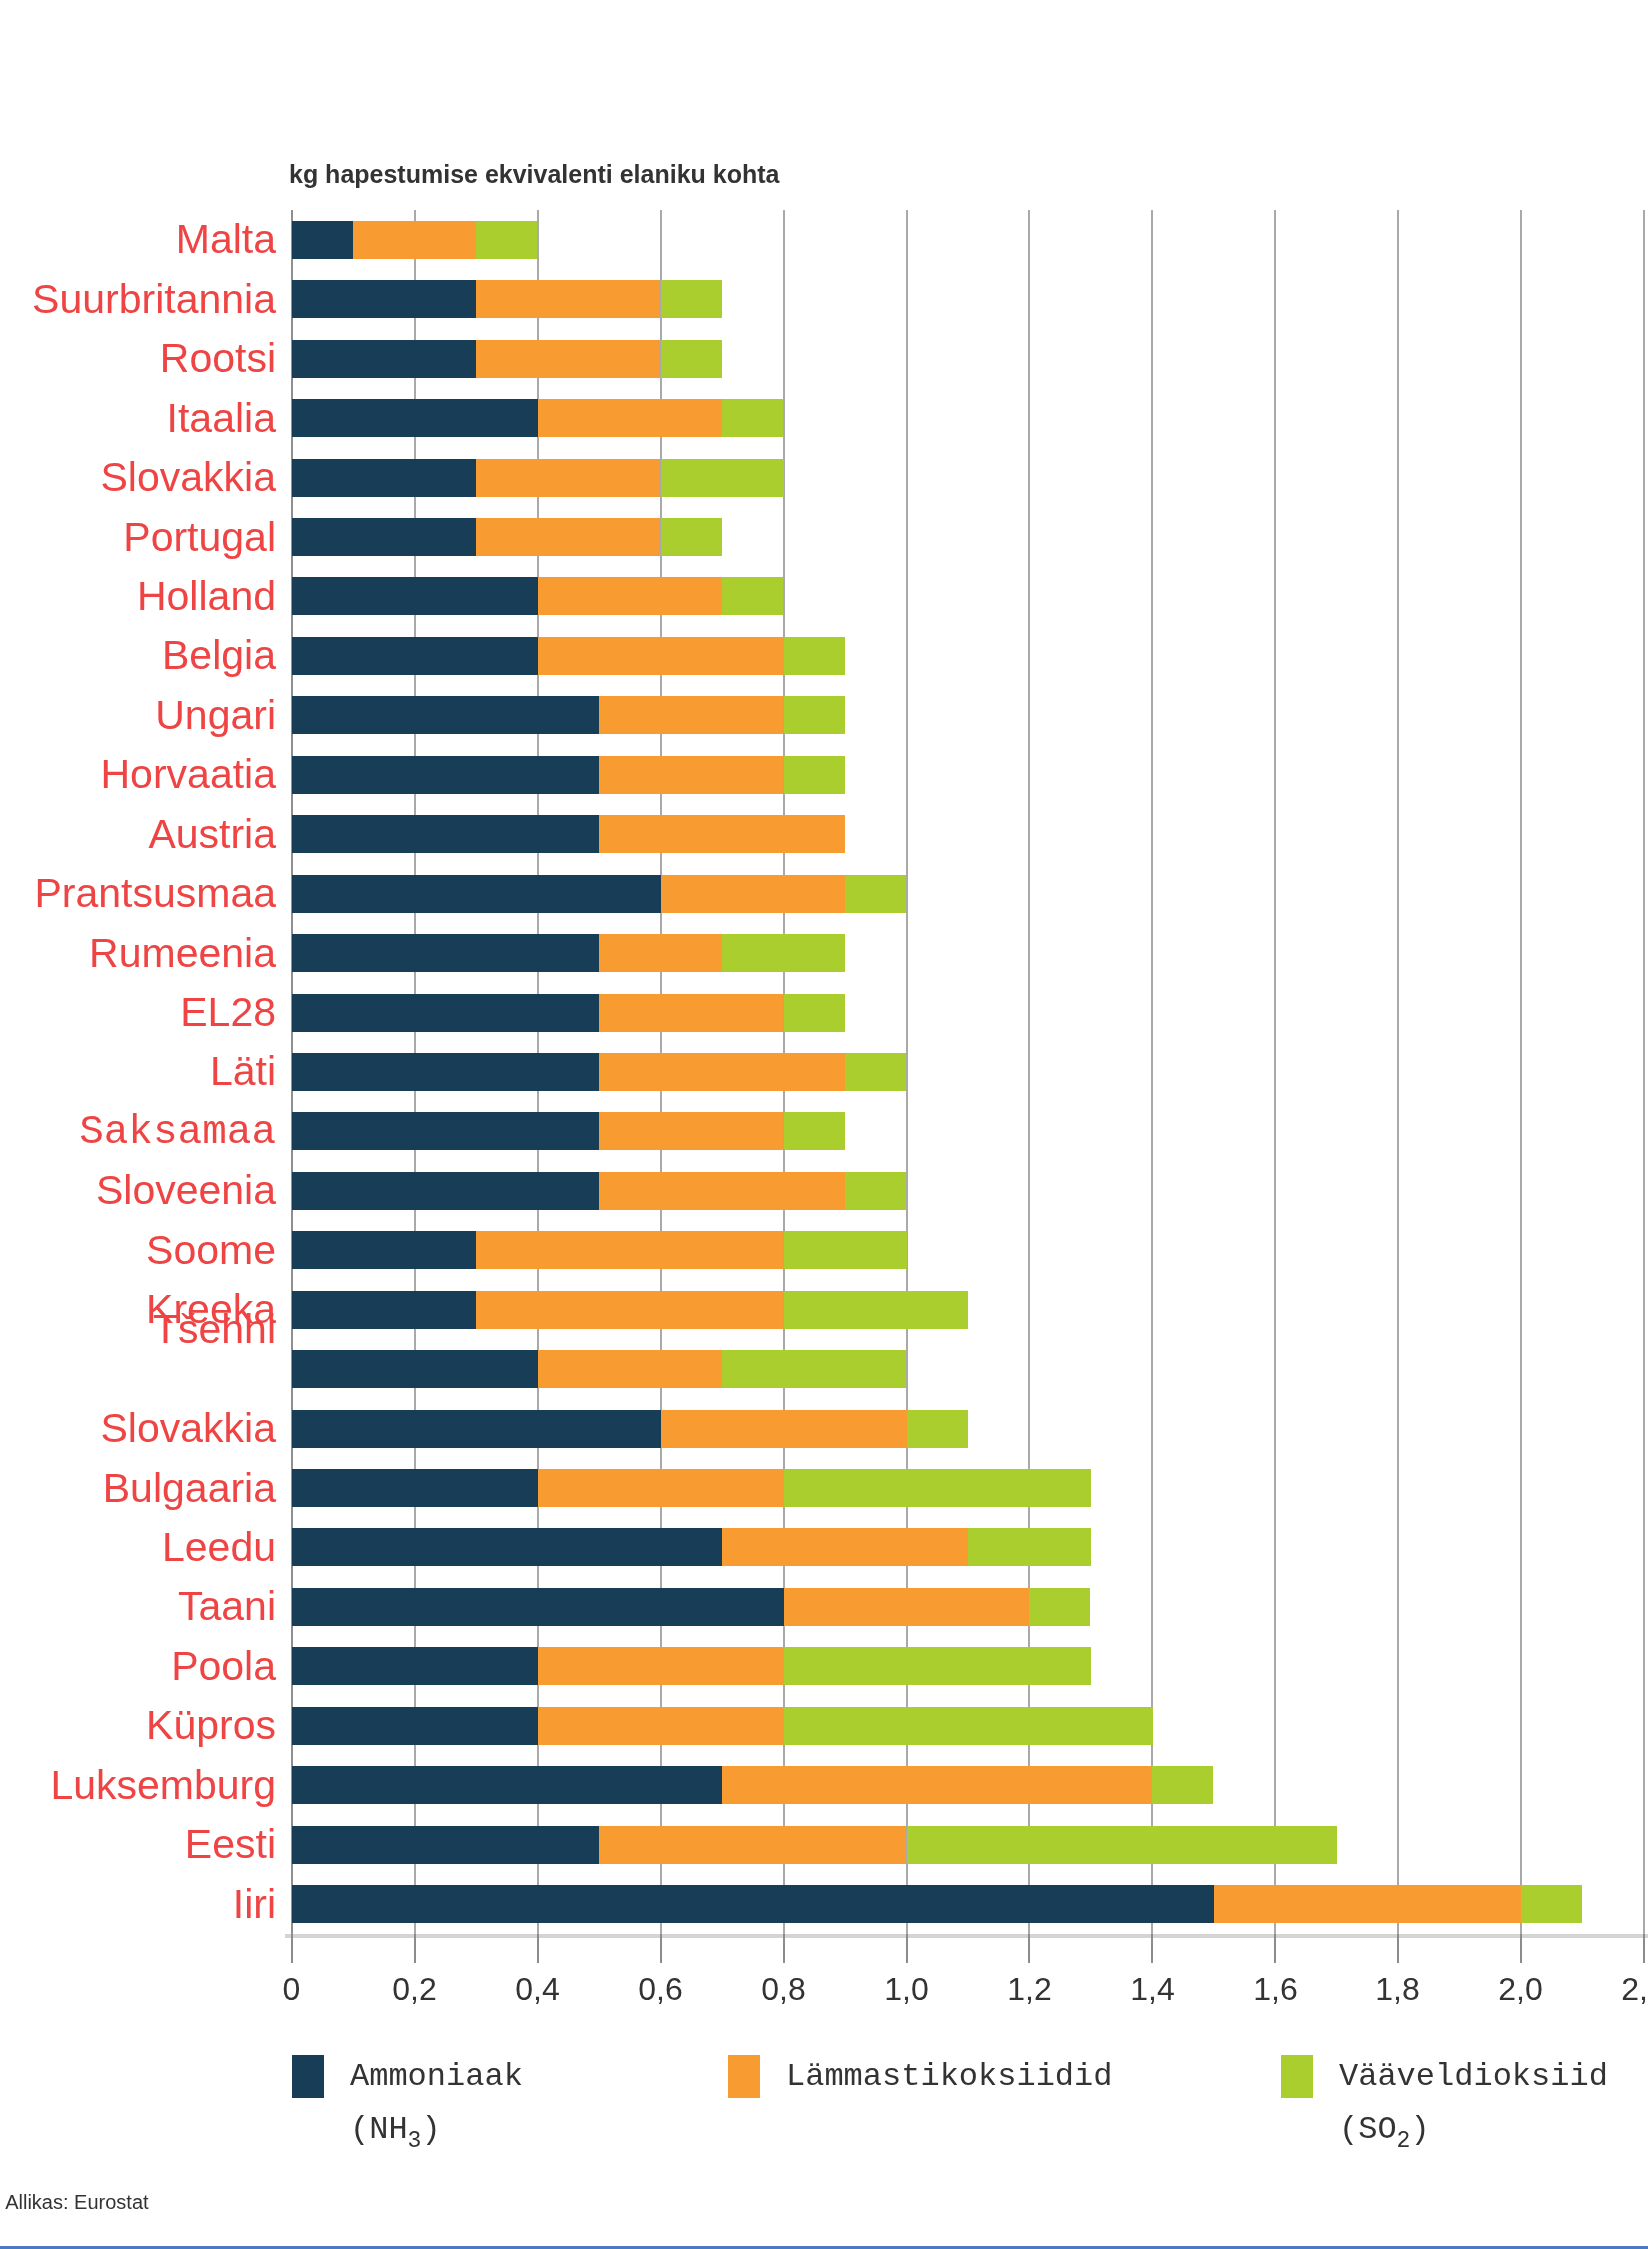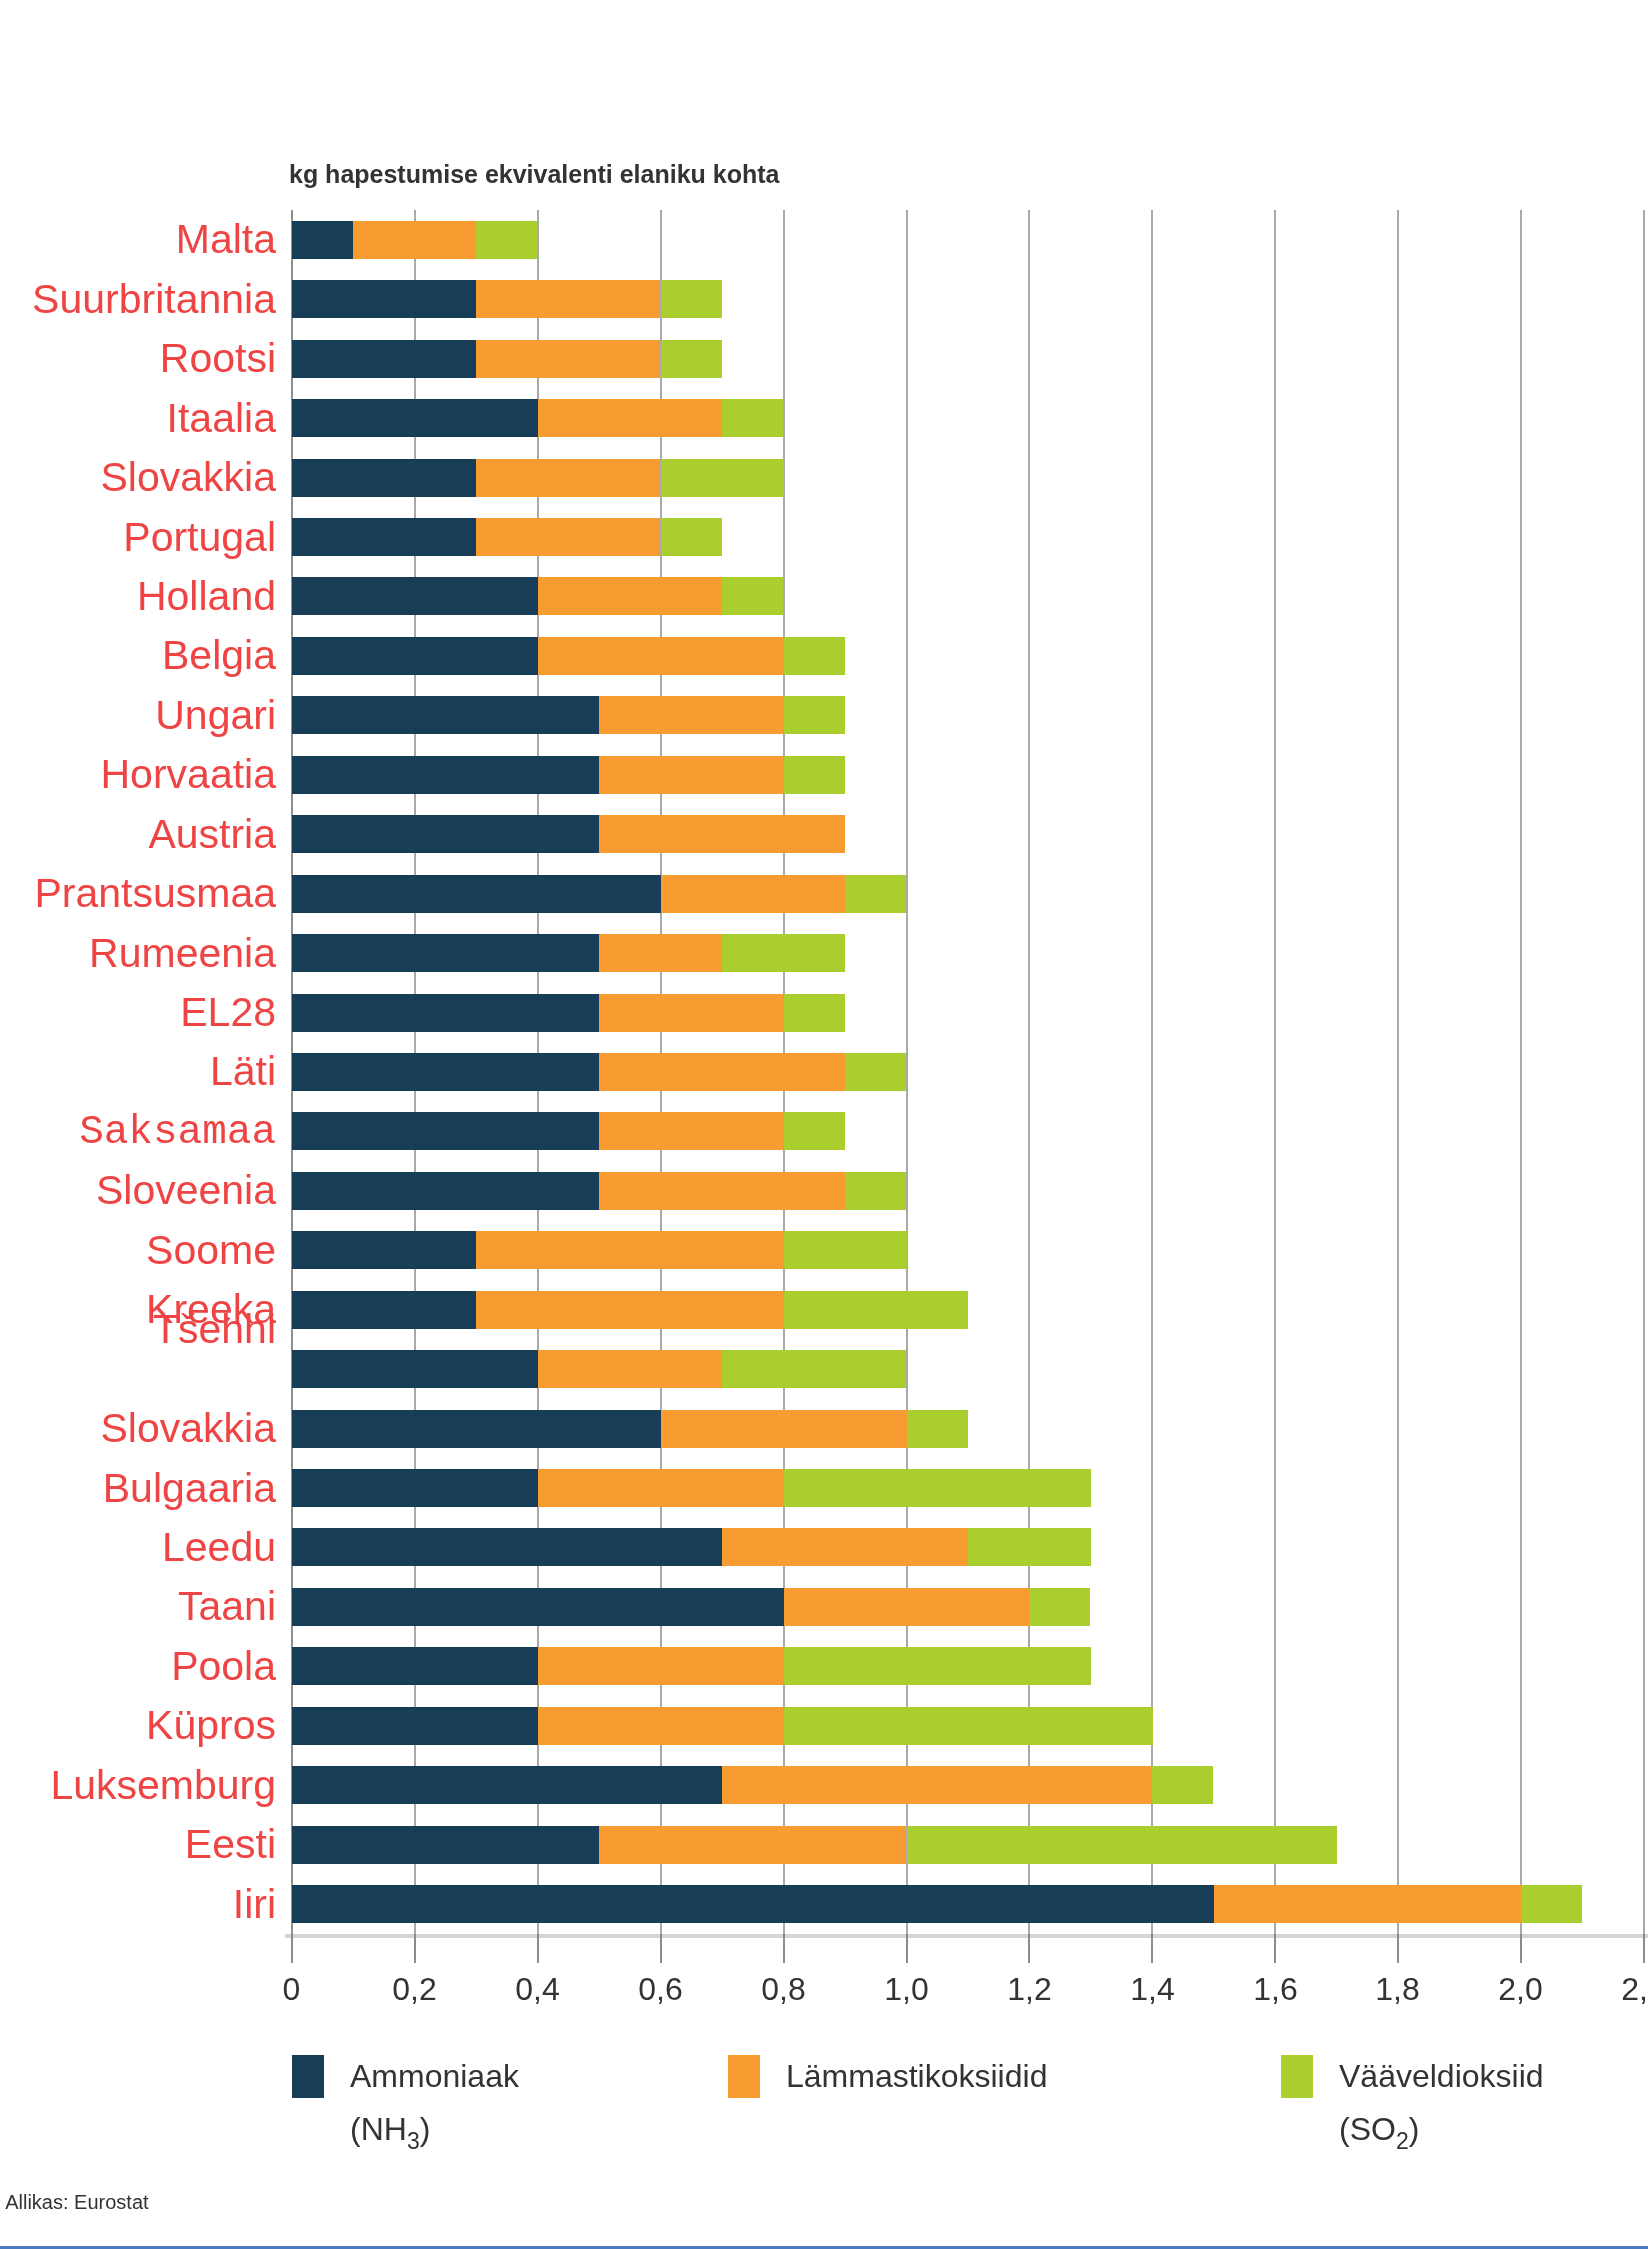--- a/index.html
+++ b/index.html
@@ -92,20 +92,21 @@
     height: 43px;
   }
   .legend-text {
     position: absolute;
     left: 58px;
     top: 0;
     font-size: 32px;
     color: #333333;
     line-height: 53px;
     white-space: nowrap;
+    font-family: Liberation Mono, monospace;
   }
   .legend-sub {
     font-size: 23px;
     vertical-align: -8.6px;
   }
   .source {
     position: absolute;
     left: 5.2px;
     top: 2191px;
     font-size: 20px;

